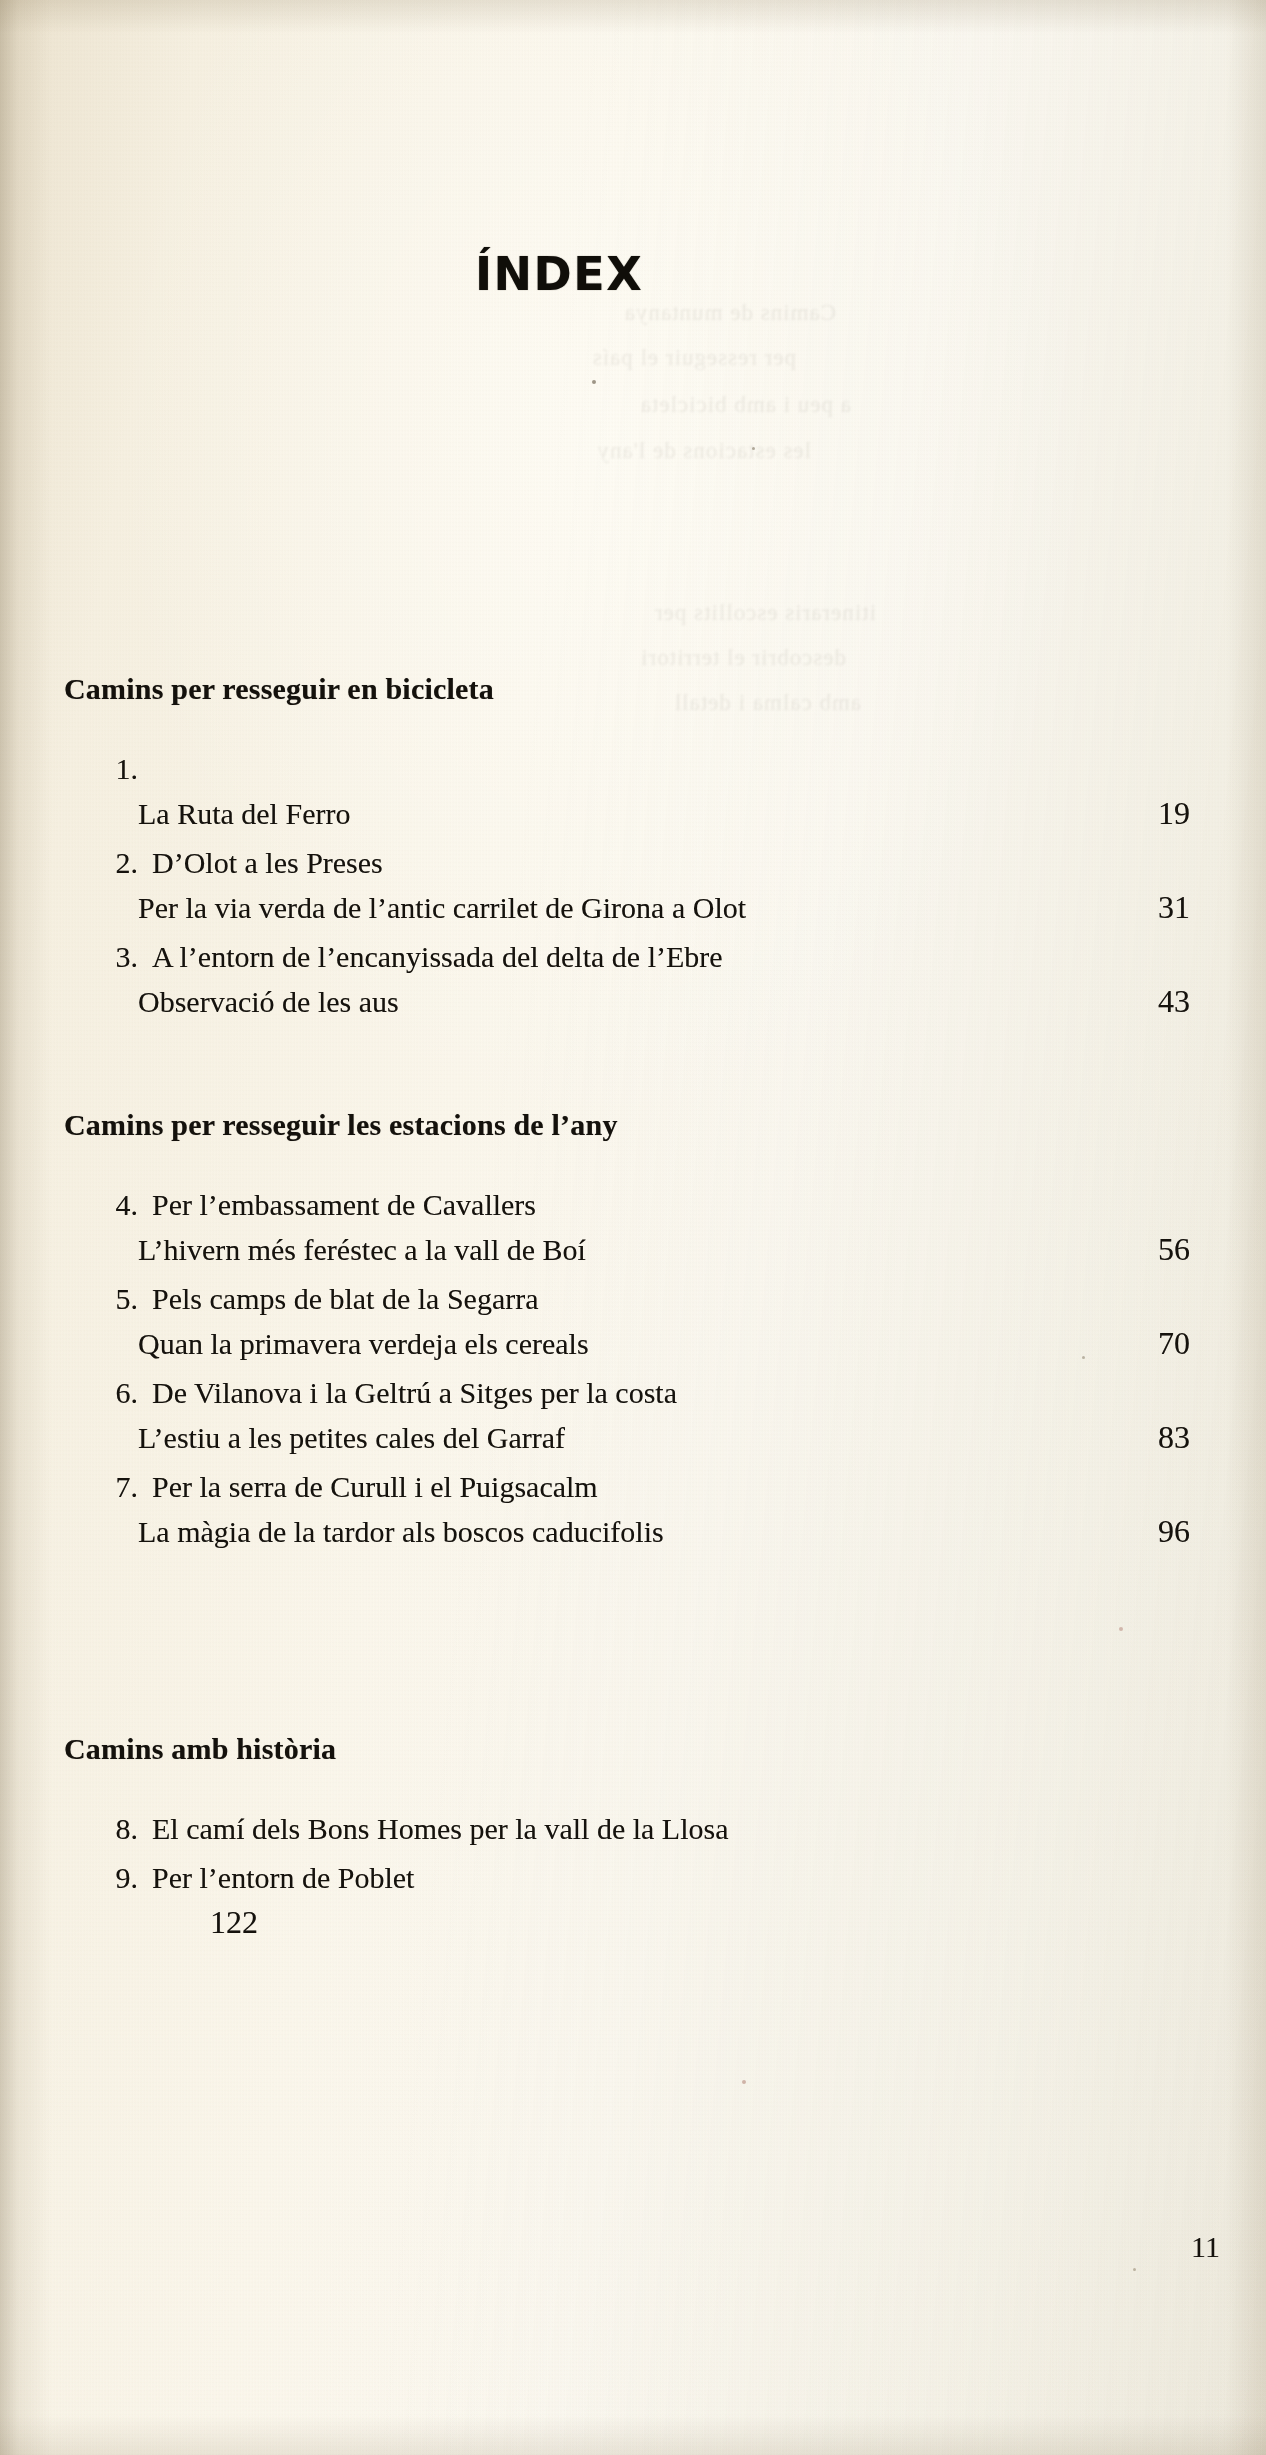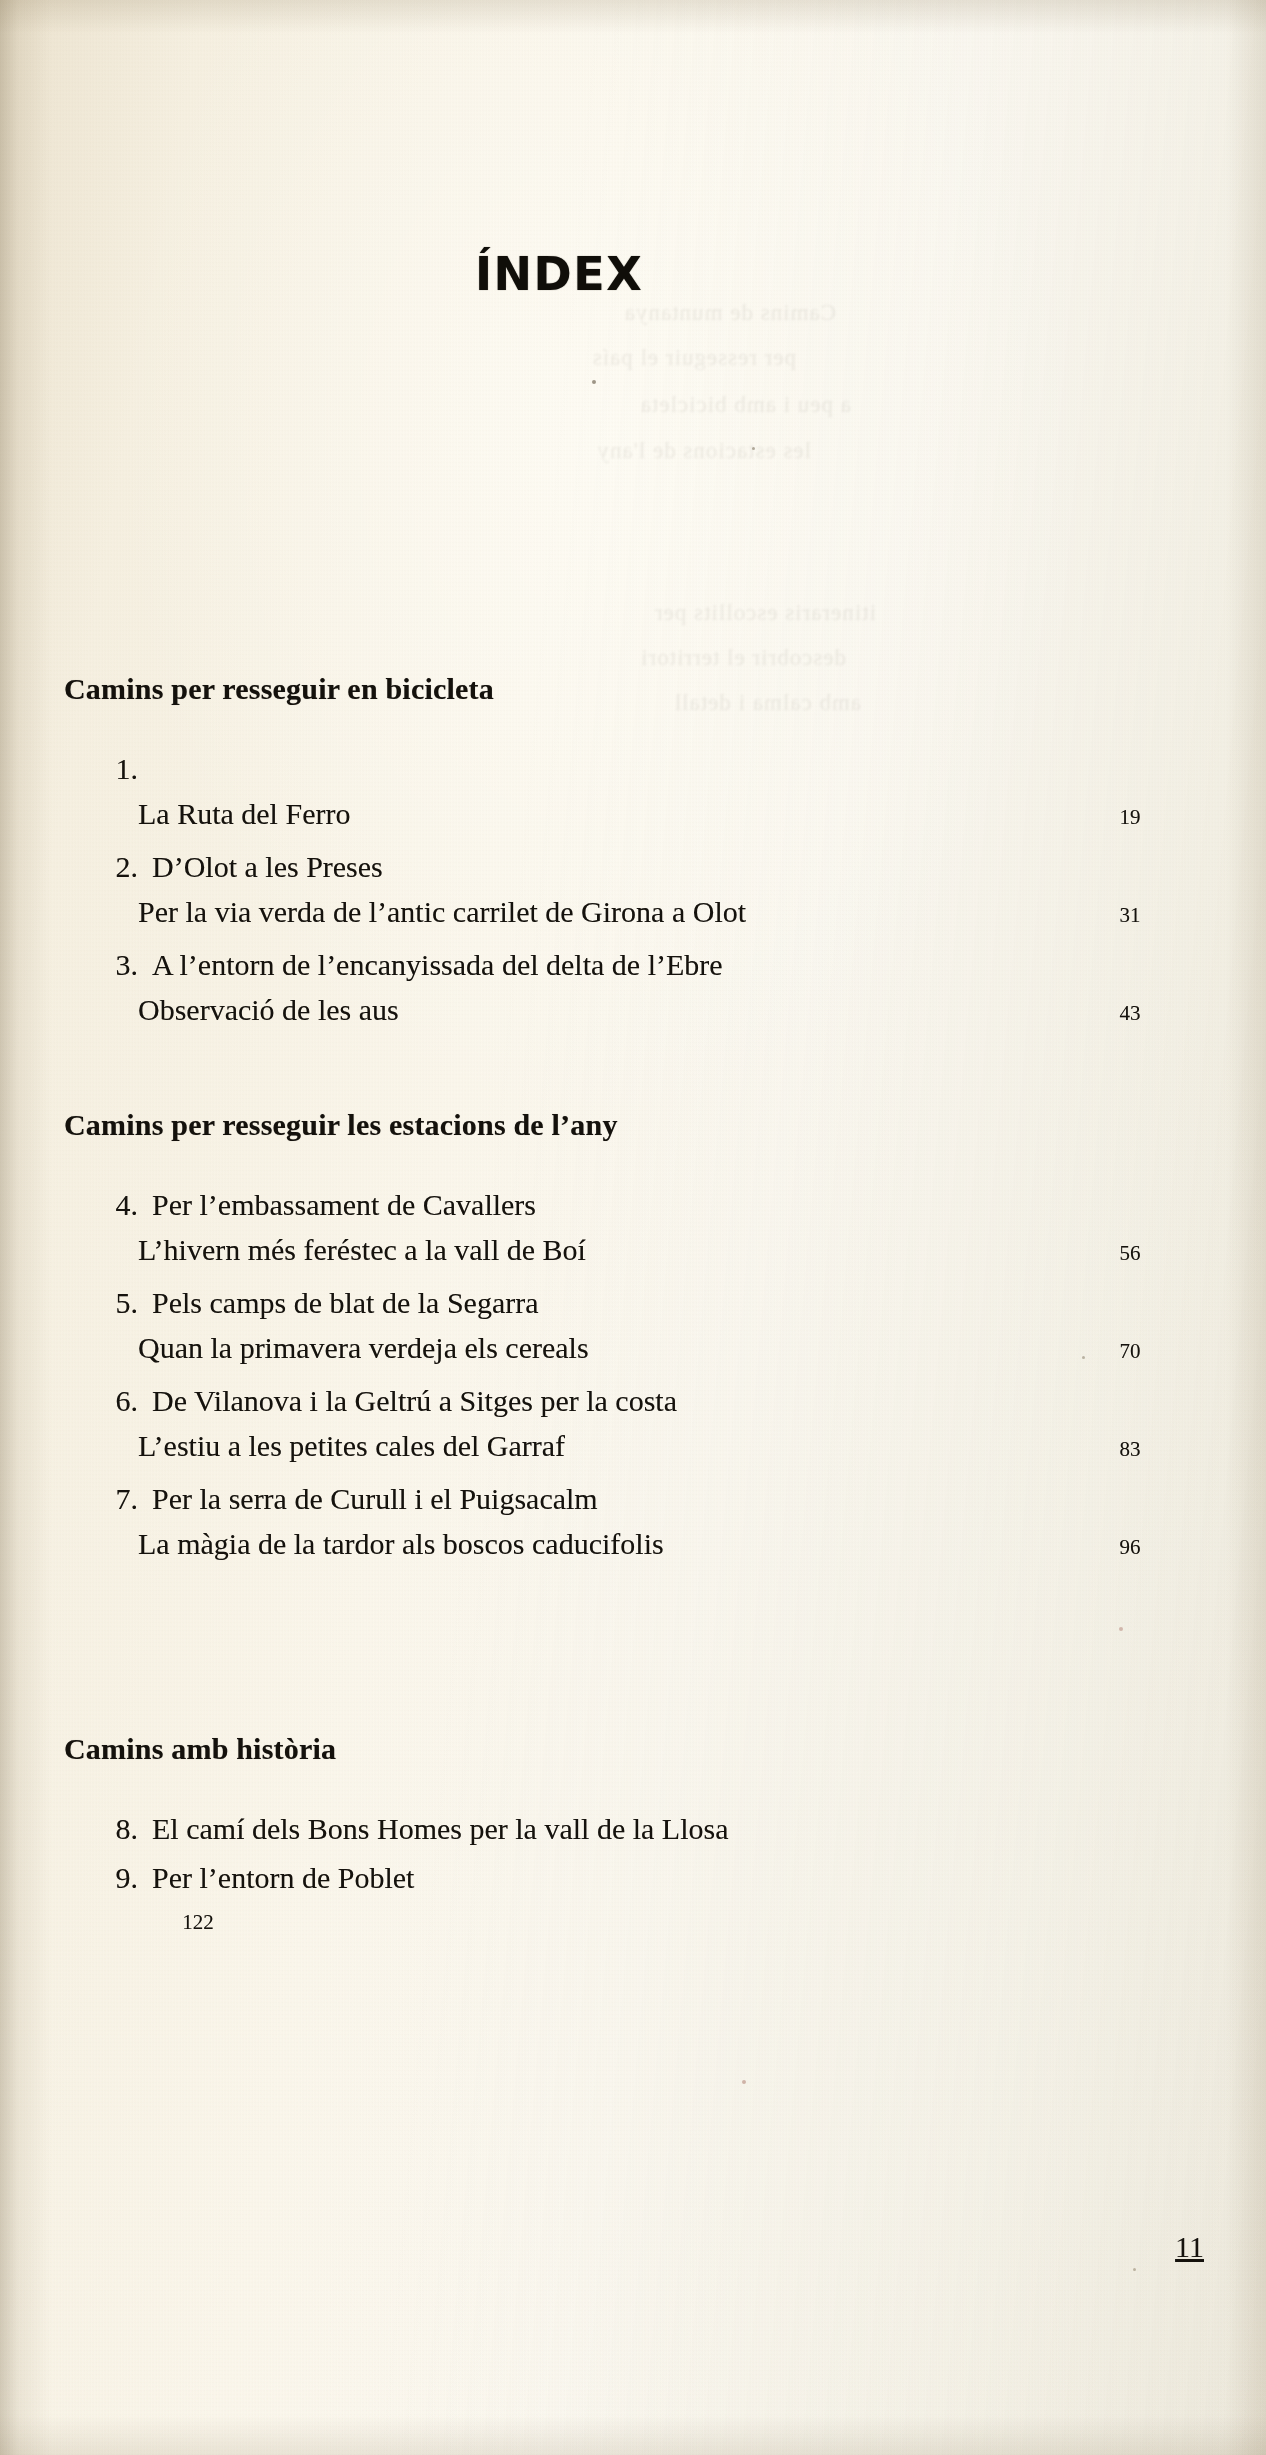--- a/index.html
+++ b/index.html
@@ -168,23 +168,23 @@
     width: 74px;
     flex: 0 0 auto;
   }
   .subtitle-text {
     flex: 1 1 auto;
     text-shadow: 0 0 .6px rgba(20,18,12,.35);
   }
   .page-no {
     flex: 0 0 auto;
     width: 120px;
-    text-align: center;
+    text-align: right;
     padding-right: 14px;
-    font-size: 21px;
+    font-size: 32px;
     text-shadow: 0 0 .6px rgba(20,18,12,.35);
   }
 
   .folio {
     position: absolute;
     top: 2230px;
     left: 0;
     width: 1140px;
     text-align: right;
     font-size: 30px;
@@ -348,16 +348,16 @@
           <span class="page-no"></span>
         </div>
         <div class="sub-line">
           <span class="sub-indent"></span>
           <span class="page-no">122</span>
         </div>
       </div>
 
     </div>
 
-    <div class="folio" style="left:64px;text-decoration:underline;">11</div>
+    <div class="folio" style="left:80px;">11</div>
 
   </div>
 </div>
 
 </body></html>

